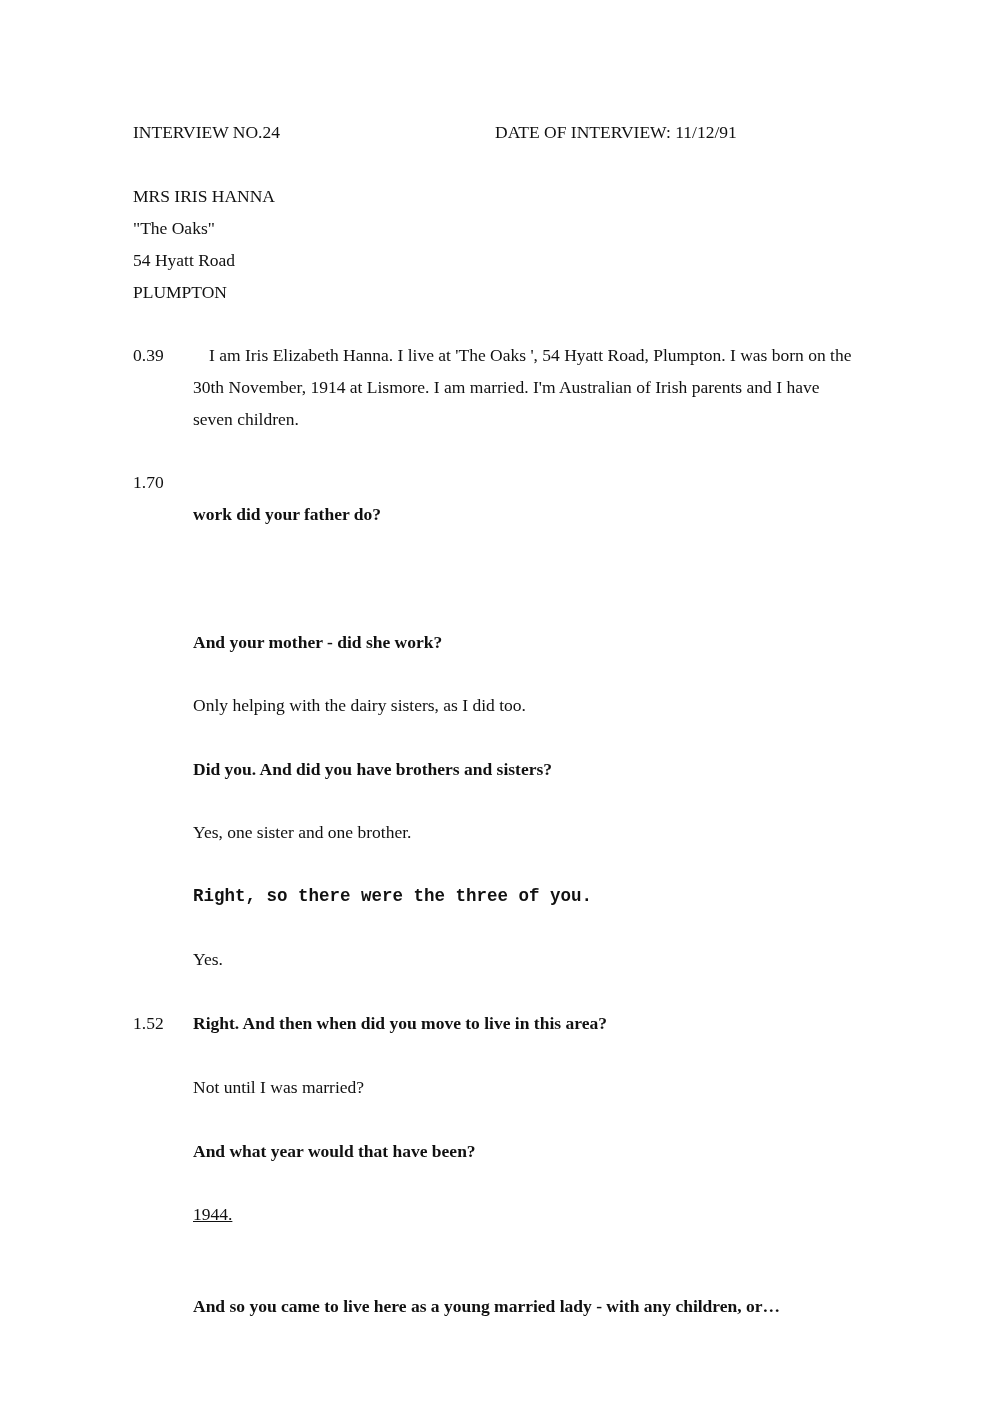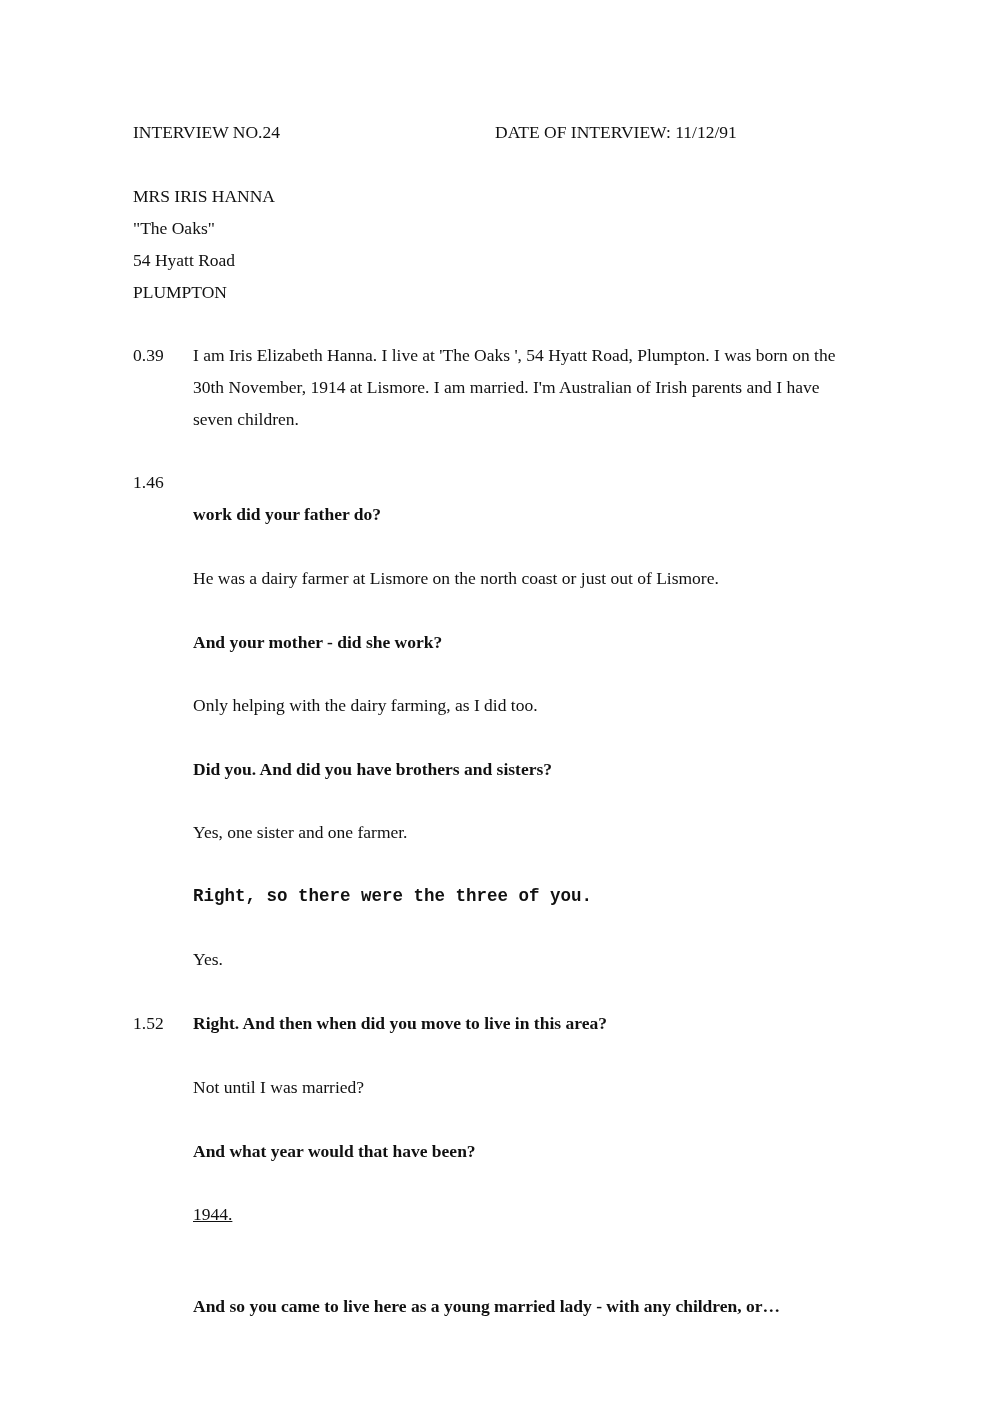--- a/index.html
+++ b/index.html
@@ -22,32 +22,31 @@
 
   <div class="abs" style="left:121px; top:122px;">INTERVIEW NO.24</div>
   <div class="abs" style="left:483px; top:122px;">DATE OF INTERVIEW: 11/12/91</div>
 
   <div class="abs" style="left:121px; top:186px;">MRS IRIS HANNA</div>
   <div class="abs" style="left:121px; top:218px;">"The Oaks"</div>
   <div class="abs" style="left:121px; top:250px;">54 Hyatt Road</div>
   <div class="abs" style="left:121px; top:282px;">PLUMPTON</div>
 
   <div class="ts" style="top:345px;">0.39</div>
-  <div class="line" style="top:345px;">I am Iris Elizabeth Hanna. I live at 'The Oaks ', 54 Hyatt Road, Plumpton. I was born on the</div>
+  <div class="line" style="top:345px;margin-left:16px;">I am Iris Elizabeth Hanna. I live at 'The Oaks ', 54 Hyatt Road, Plumpton. I was born on the</div>
   <div class="line" style="top:377px;">30th November, 1914 at Lismore. I am married. I'm Australian of Irish parents and I have</div>
   <div class="line" style="top:409px;">seven children.</div>
 
-  <div class="ts" style="top:472px;">1.46</div>
+  <div class="ts" style="top:472px;">1.70</div>
   <div class="line b" style="top:504px;">work did your father do?</div>
 
-  <div class="line" style="top:568px;">He was a dairy farmer at Lismore on the north coast or just out of Lismore.</div>
   <div class="line b" style="top:632px;">And your mother - did she work?</div>
-  <div class="line" style="top:695px;">Only helping with the dairy farming, as I did too.</div>
+  <div class="line" style="top:695px;">Only helping with the dairy sisters, as I did too.</div>
   <div class="line b" style="top:759px;">Did you. And did you have brothers and sisters?</div>
-  <div class="line" style="top:822px;">Yes, one sister and one farmer.</div>
+  <div class="line" style="top:822px;">Yes, one sister and one brother.</div>
   <div class="line b" style="top:886px;font-family:Liberation Mono, monospace;">Right, so there were the three of you.</div>
   <div class="line" style="top:949px;">Yes.</div>
 
   <div class="ts" style="top:1013px;">1.52</div>
   <div class="line b" style="top:1013px;">Right. And then when did you move to live in this area?</div>
 
   <div class="line" style="top:1077px;">Not until I was married?</div>
   <div class="line b" style="top:1141px;">And what year would that have been?</div>
   <div class="line" style="top:1204px;text-decoration:underline;">1944.</div>
   <div class="line b" style="top:1268px;margin-top:28px;">And so you came to live here as a young married lady - with any children, or…</div>

